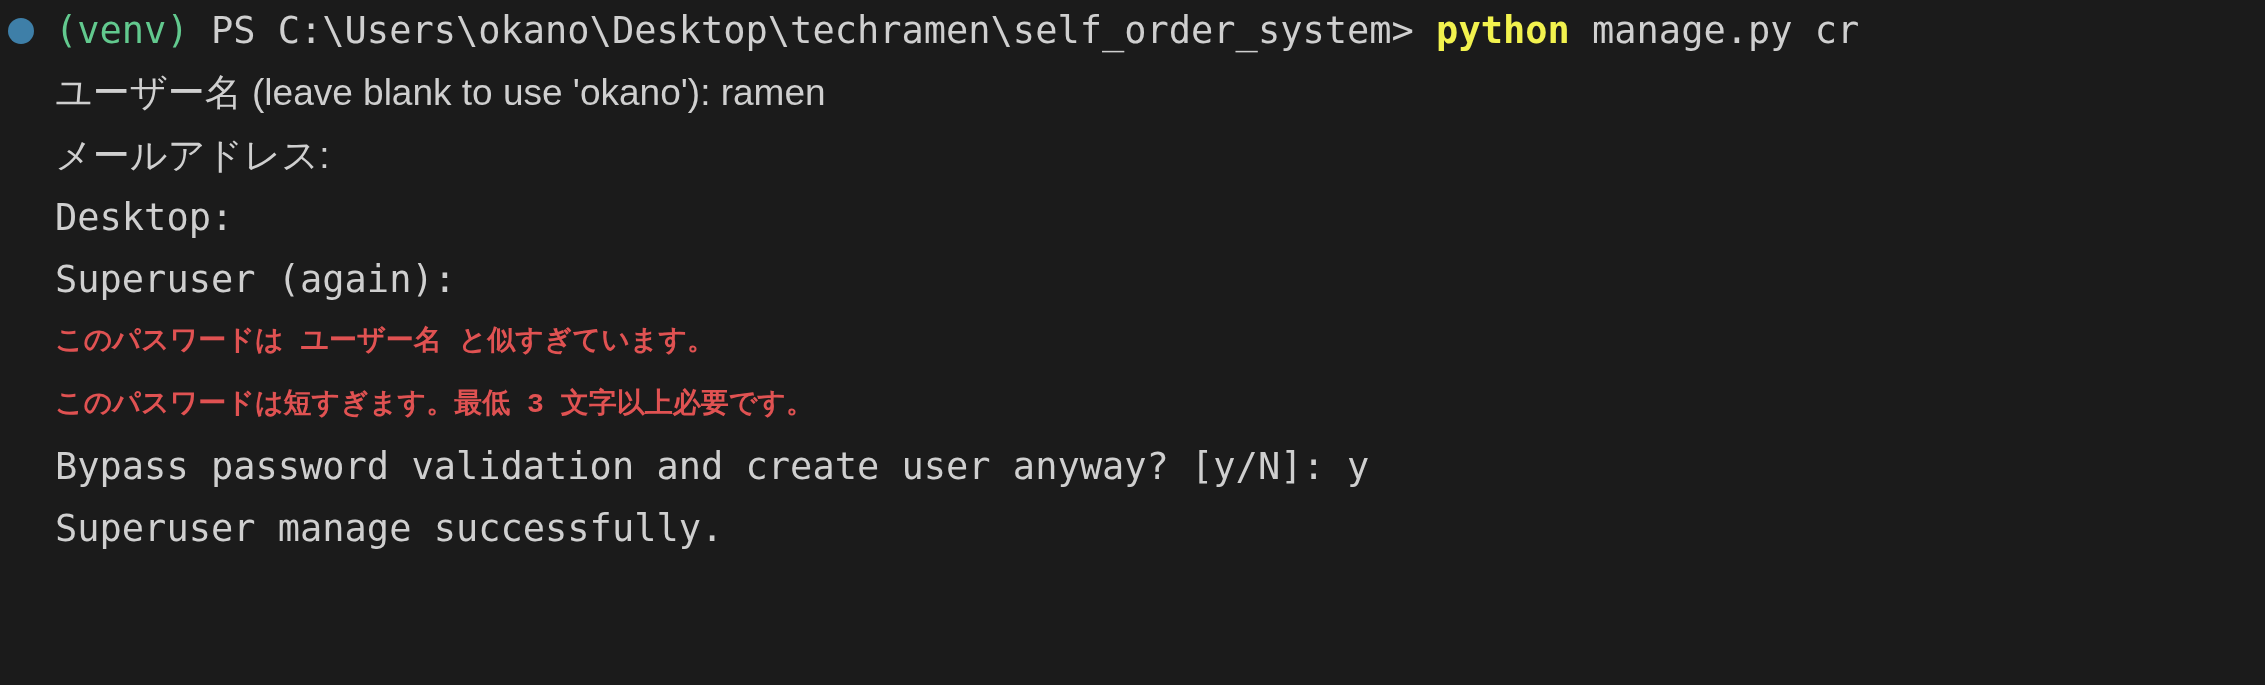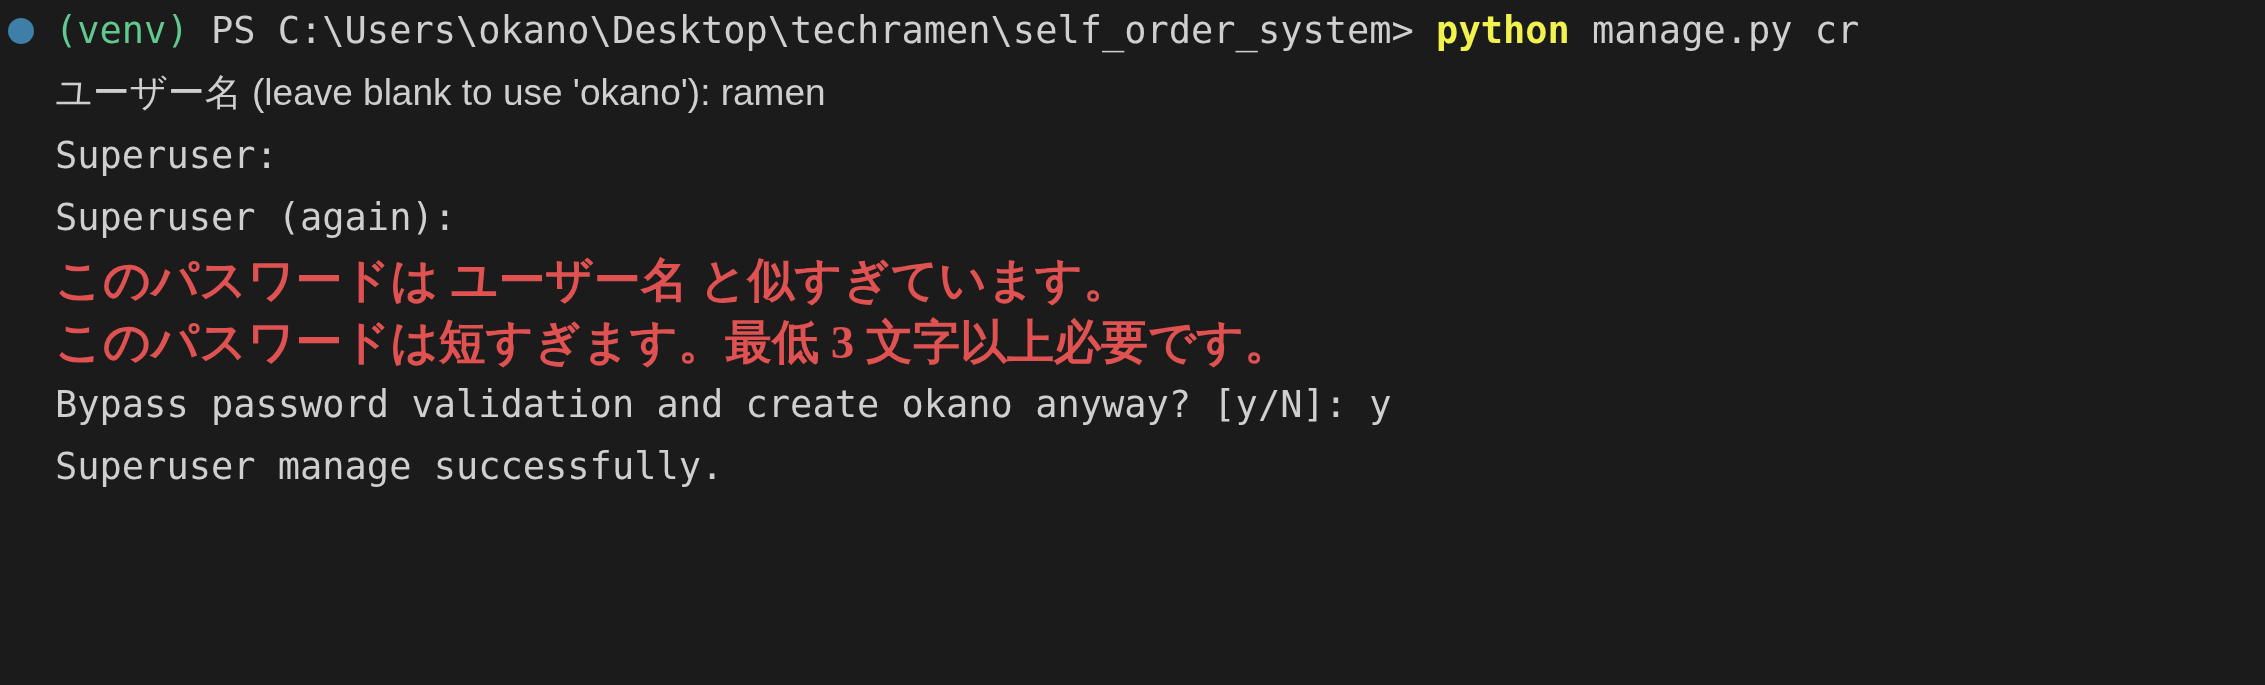--- a/index.html
+++ b/index.html
@@ -53,23 +53,23 @@
   }
 
   .seg { white-space: pre; }
   .seg-venv   { color: #62c98e; }
   .seg-plain  { color: #cfcfcf; }
   .seg-cmd    { color: #f2f24e; font-weight: bold; }
   .seg-err    { color: #e05252; }
 
   .line-error {
     color: #e05252;
-    font-family: Liberation Serif, serif;
+    font-family: Liberation Mono, monospace;
     font-weight: bold;
-    font-size: 47px;
+    font-size: 28px;
   }
 
   .has-cjk {
     font-family: Liberation Sans, sans-serif;
   }
 
   
   .cursor-box {
     display: inline-block;
     width: 22px;
@@ -79,19 +79,20 @@
     vertical-align: -9px;
     margin-left: 2px;
   }
 </style>
 </head>
 <body>
 
 <div id="terminal">
     <div class="term-line"><span class="gutter-mark filled"></span><span class="seg seg-venv">(venv)</span><span class="seg seg-plain"> PS C:\Users\okano\Desktop\techramen\self_order_system&gt; </span><span class="seg seg-cmd">python</span><span class="seg seg-plain"> manage.py cr</span></div>
     <div class="term-line has-cjk"><span class="seg seg-plain">ユーザー名 (leave blank to use 'okano'): ramen</span></div>
-    <div class="term-line"><span class="seg seg-plain">Superuser:</span></div>
+    <div class="term-line has-cjk"><span class="seg seg-plain">メールアドレス:</span></div>
+    <div class="term-line"><span class="seg seg-plain">Desktop:</span></div>
     <div class="term-line"><span class="seg seg-plain">Superuser (again):</span></div>
     <div class="term-line line-error"><span class="seg seg-err">このパスワードは ユーザー名 と似すぎています。</span></div>
     <div class="term-line line-error"><span class="seg seg-err">このパスワードは短すぎます。最低 3 文字以上必要です。</span></div>
-    <div class="term-line"><span class="seg seg-plain">Bypass password validation and create okano anyway? [y/N]: y</span></div>
+    <div class="term-line"><span class="seg seg-plain">Bypass password validation and create user anyway? [y/N]: y</span></div>
     <div class="term-line"><span class="seg seg-plain">Superuser manage successfully.</span></div>
   </div>
 
 </body></html>

